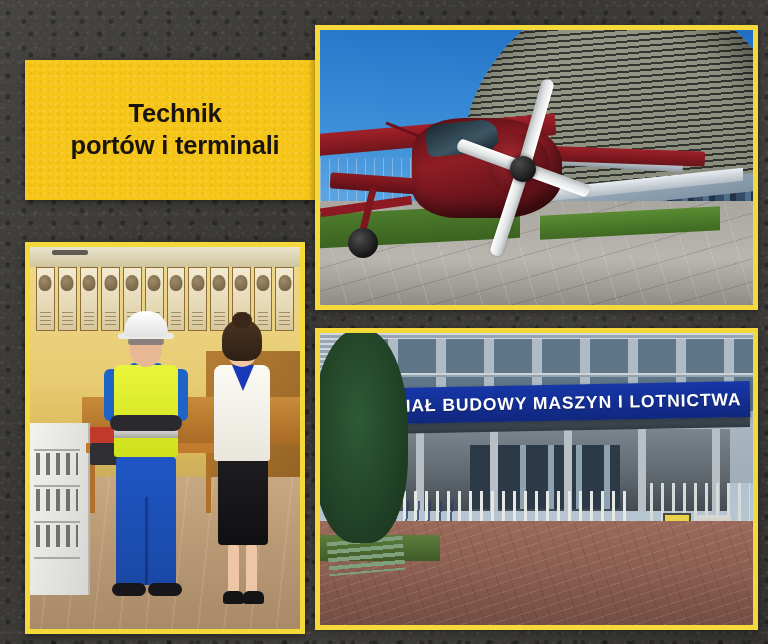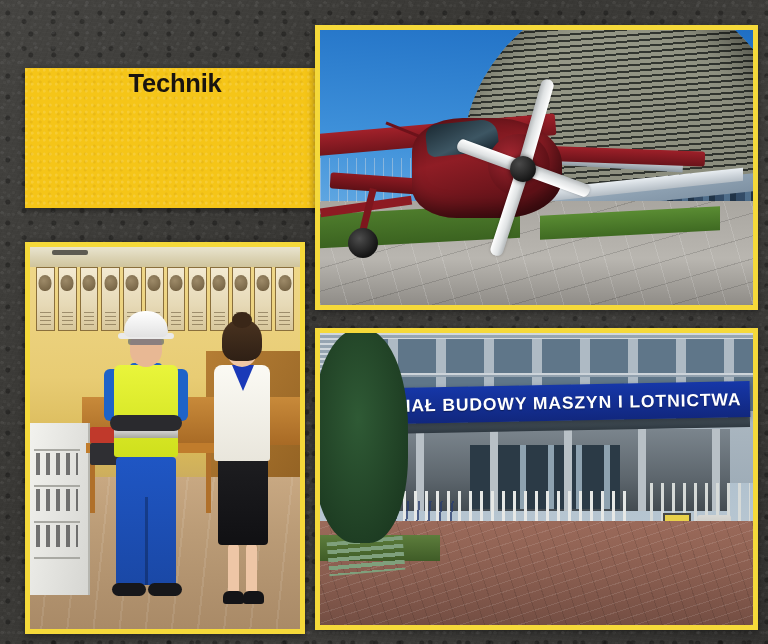--- a/index.html
+++ b/index.html
@@ -23,23 +23,23 @@
   #grain{
     position:absolute;inset:0;pointer-events:none;opacity:.5;
     background:
       repeating-linear-gradient(7deg, rgba(255,255,255,.022) 0 1px, transparent 1px 4px),
       repeating-linear-gradient(-63deg, rgba(0,0,0,.055) 0 1px, transparent 1px 5px),
       repeating-linear-gradient(100deg, rgba(255,255,255,.015) 0 2px, transparent 2px 7px);
   }
 
   
   .title-card{
-    position:absolute;left:25px;top:68px;width:300px;height:140px;
+    position:absolute;left:25px;top:60px;width:300px;height:140px;
     background:#F5C518;
-    display:flex;align-items:flex-start;justify-content:center;
+    display:flex;align-items:center;justify-content:center;
     box-shadow:0 2px 7px rgba(0,0,0,.42);
   }
   .title-card::after{
     content:"";position:absolute;inset:0;pointer-events:none;opacity:.45;
     background:
       radial-gradient(circle at 20% 30%, rgba(255,255,255,.30) 0 1px, transparent 2px),
       radial-gradient(circle at 70% 75%, rgba(140,90,0,.22) 0 1px, transparent 2px);
     background-size:6px 7px,9px 8px;
   }
   .title-text{
@@ -266,20 +266,21 @@
 </style>
 </head>
 <body>
 
 <div id="collage">
   <div id="grain"></div>
 
   <div class="title-card">
     <div class="title-text">
       <span class="ln">Technik</span>
+      <span class="ln">portów i terminali</span>
     </div>
   </div>
 
   <div class="photo" id="photo-plane">
     <div class="ph-inner">
       <div class="sky"></div>
       <div class="dome"></div>
       <div class="dome-base"></div>
       <div class="glassband"></div>
       <div class="canopy"></div>

